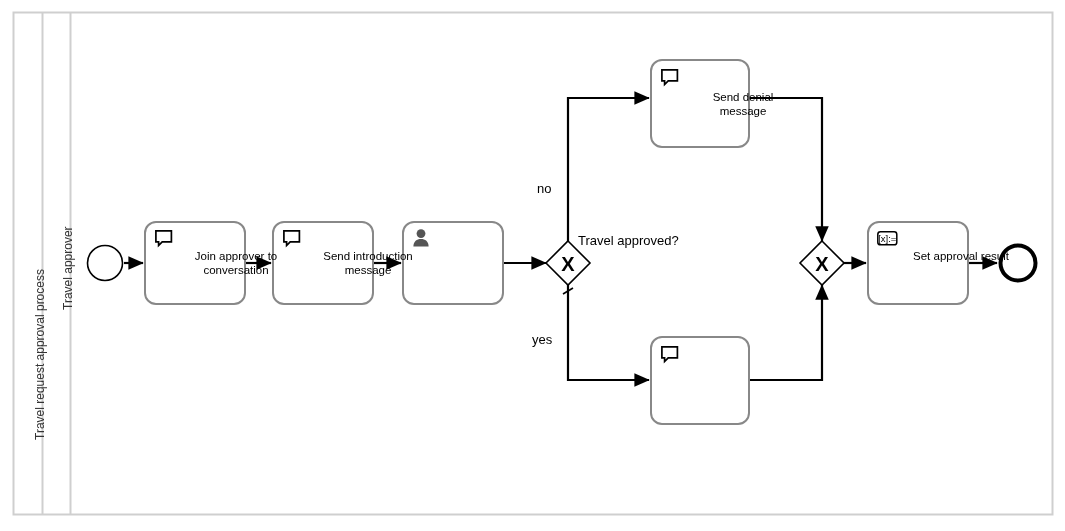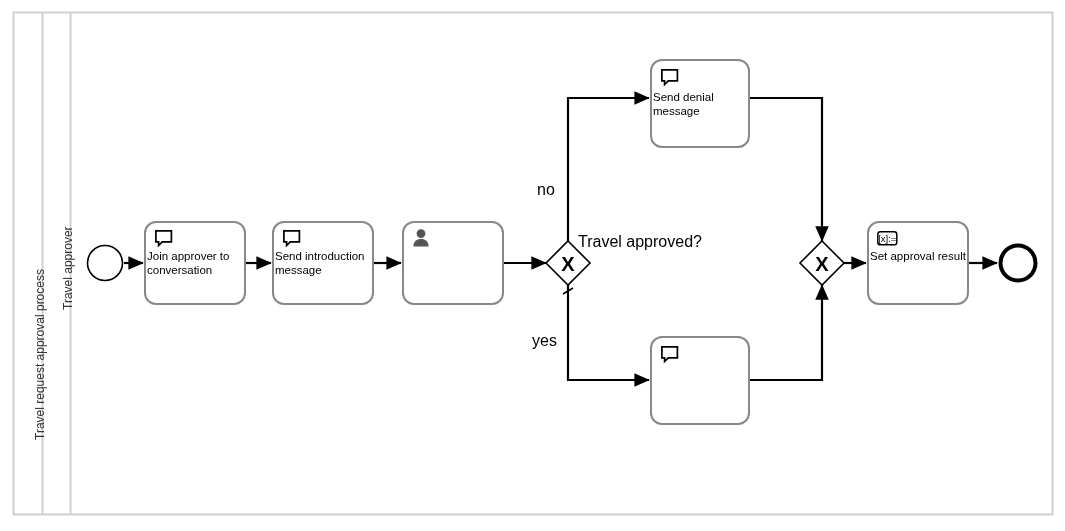--- a/index.html
+++ b/index.html
@@ -2,22 +2,22 @@
 <html><head>
 <meta charset="utf-8">
 <style>
   html,body{margin:0;padding:0;background:#ffffff;}
   body{width:1065px;height:531px;overflow:hidden;
        font-family:"Liberation Sans","DejaVu Sans",sans-serif;}
   #canvas{position:relative;width:1065px;height:531px;background:#fff;}
   #canvas svg{position:absolute;left:0;top:0;}
   .vlbl{position:absolute;color:#333;font-size:12px;white-space:nowrap;
         transform-origin:0 0;}
-  .taskname{position:absolute;text-align:left;font-size:11.5px;line-height:14px;color:#000;}
-  .flowlbl{position:absolute;font-size:16px;color:#000;white-space:nowrap;}
+  .taskname{position:absolute;text-align:center;font-size:11.5px;line-height:14px;color:#000;margin-left:43px;}
+  .flowlbl{position:absolute;font-size:13px;color:#000;white-space:nowrap;}
 </style>
 </head>
 <body>
 
 <div id="canvas">
 
   <svg width="1065" height="531">
     <defs>
       <marker id="arrow" viewBox="0 0 10 10" refX="9.5" refY="5" markerWidth="7" markerHeight="7" orient="auto-start-reverse">
         <path d="M 0 0.6 L 10 5 L 0 9.4 z" fill="#000"></path>

